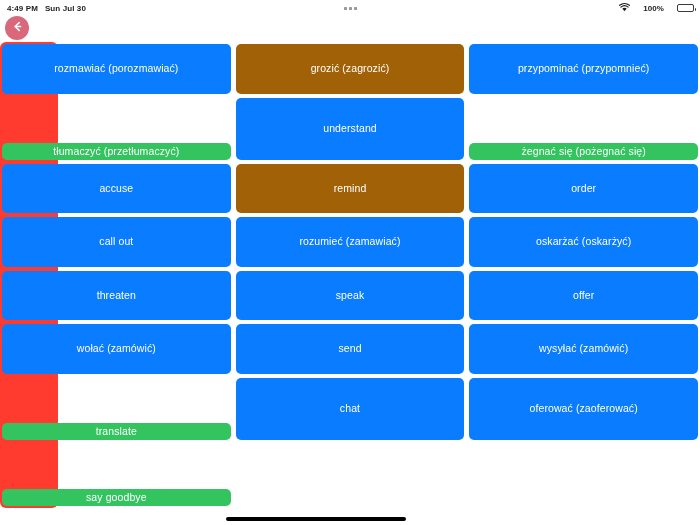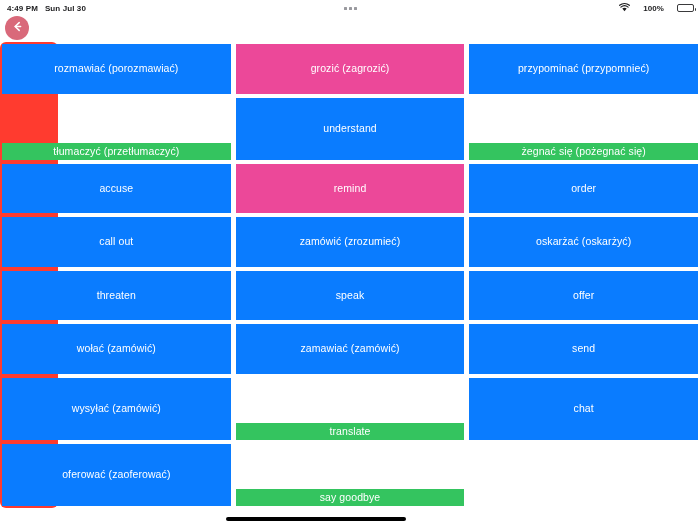--- a/index.html
+++ b/index.html
@@ -124,35 +124,35 @@
     height: 462px;
     display: grid;
     grid-template-columns: repeat(3, 1fr);
     grid-template-rows: repeat(8, 1fr);
     column-gap: 5px;
     row-gap: 4px;
     z-index: 10;
   }
 
   .tile {
-    border-radius: 0;
+    border-radius: 5px;
     display: flex;
     align-items: center;
     justify-content: center;
     text-align: center;
     color: #ffffff;
     font-size: 10.5px;
     line-height: 1.25;
     padding: 2px 8px;
     cursor: pointer;
     user-select: none;
     letter-spacing: 0.1px;
   }
   .tile.blue  { background: #0a7cff; }
-  .tile.red   { background: #ec4899; text-align: right; }
+  .tile.red   { background: #a16207; text-align: right; }
   .tile.green { background: #34c45f; margin-top: 45px; }
 
   
   .home-indicator {
     position: absolute;
     left: 50%;
     transform: translateX(-50%);
     bottom: 4px;
     width: 180px;
     height: 4px;
@@ -230,41 +230,38 @@
       <div class="tile red">
         <span>remind</span>
       </div>
       <div class="tile blue">
         <span>order</span>
       </div>
       <div class="tile blue">
         <span>call out</span>
       </div>
       <div class="tile blue">
-        <span>zamówić (zrozumieć)</span>
+        <span>rozumieć (zamawiać)</span>
       </div>
       <div class="tile blue">
         <span>oskarżać (oskarżyć)</span>
       </div>
       <div class="tile blue">
         <span>threaten</span>
       </div>
       <div class="tile blue">
         <span>speak</span>
       </div>
       <div class="tile blue">
         <span>offer</span>
       </div>
       <div class="tile blue">
         <span>wołać (zamówić)</span>
       </div>
       <div class="tile blue">
-        <span>zamawiać (zamówić)</span>
-      </div>
-      <div class="tile blue">
         <span>send</span>
       </div>
       <div class="tile blue">
         <span>wysyłać (zamówić)</span>
       </div>
       <div class="tile green">
         <span>translate</span>
       </div>
       <div class="tile blue">
         <span>chat</span>

